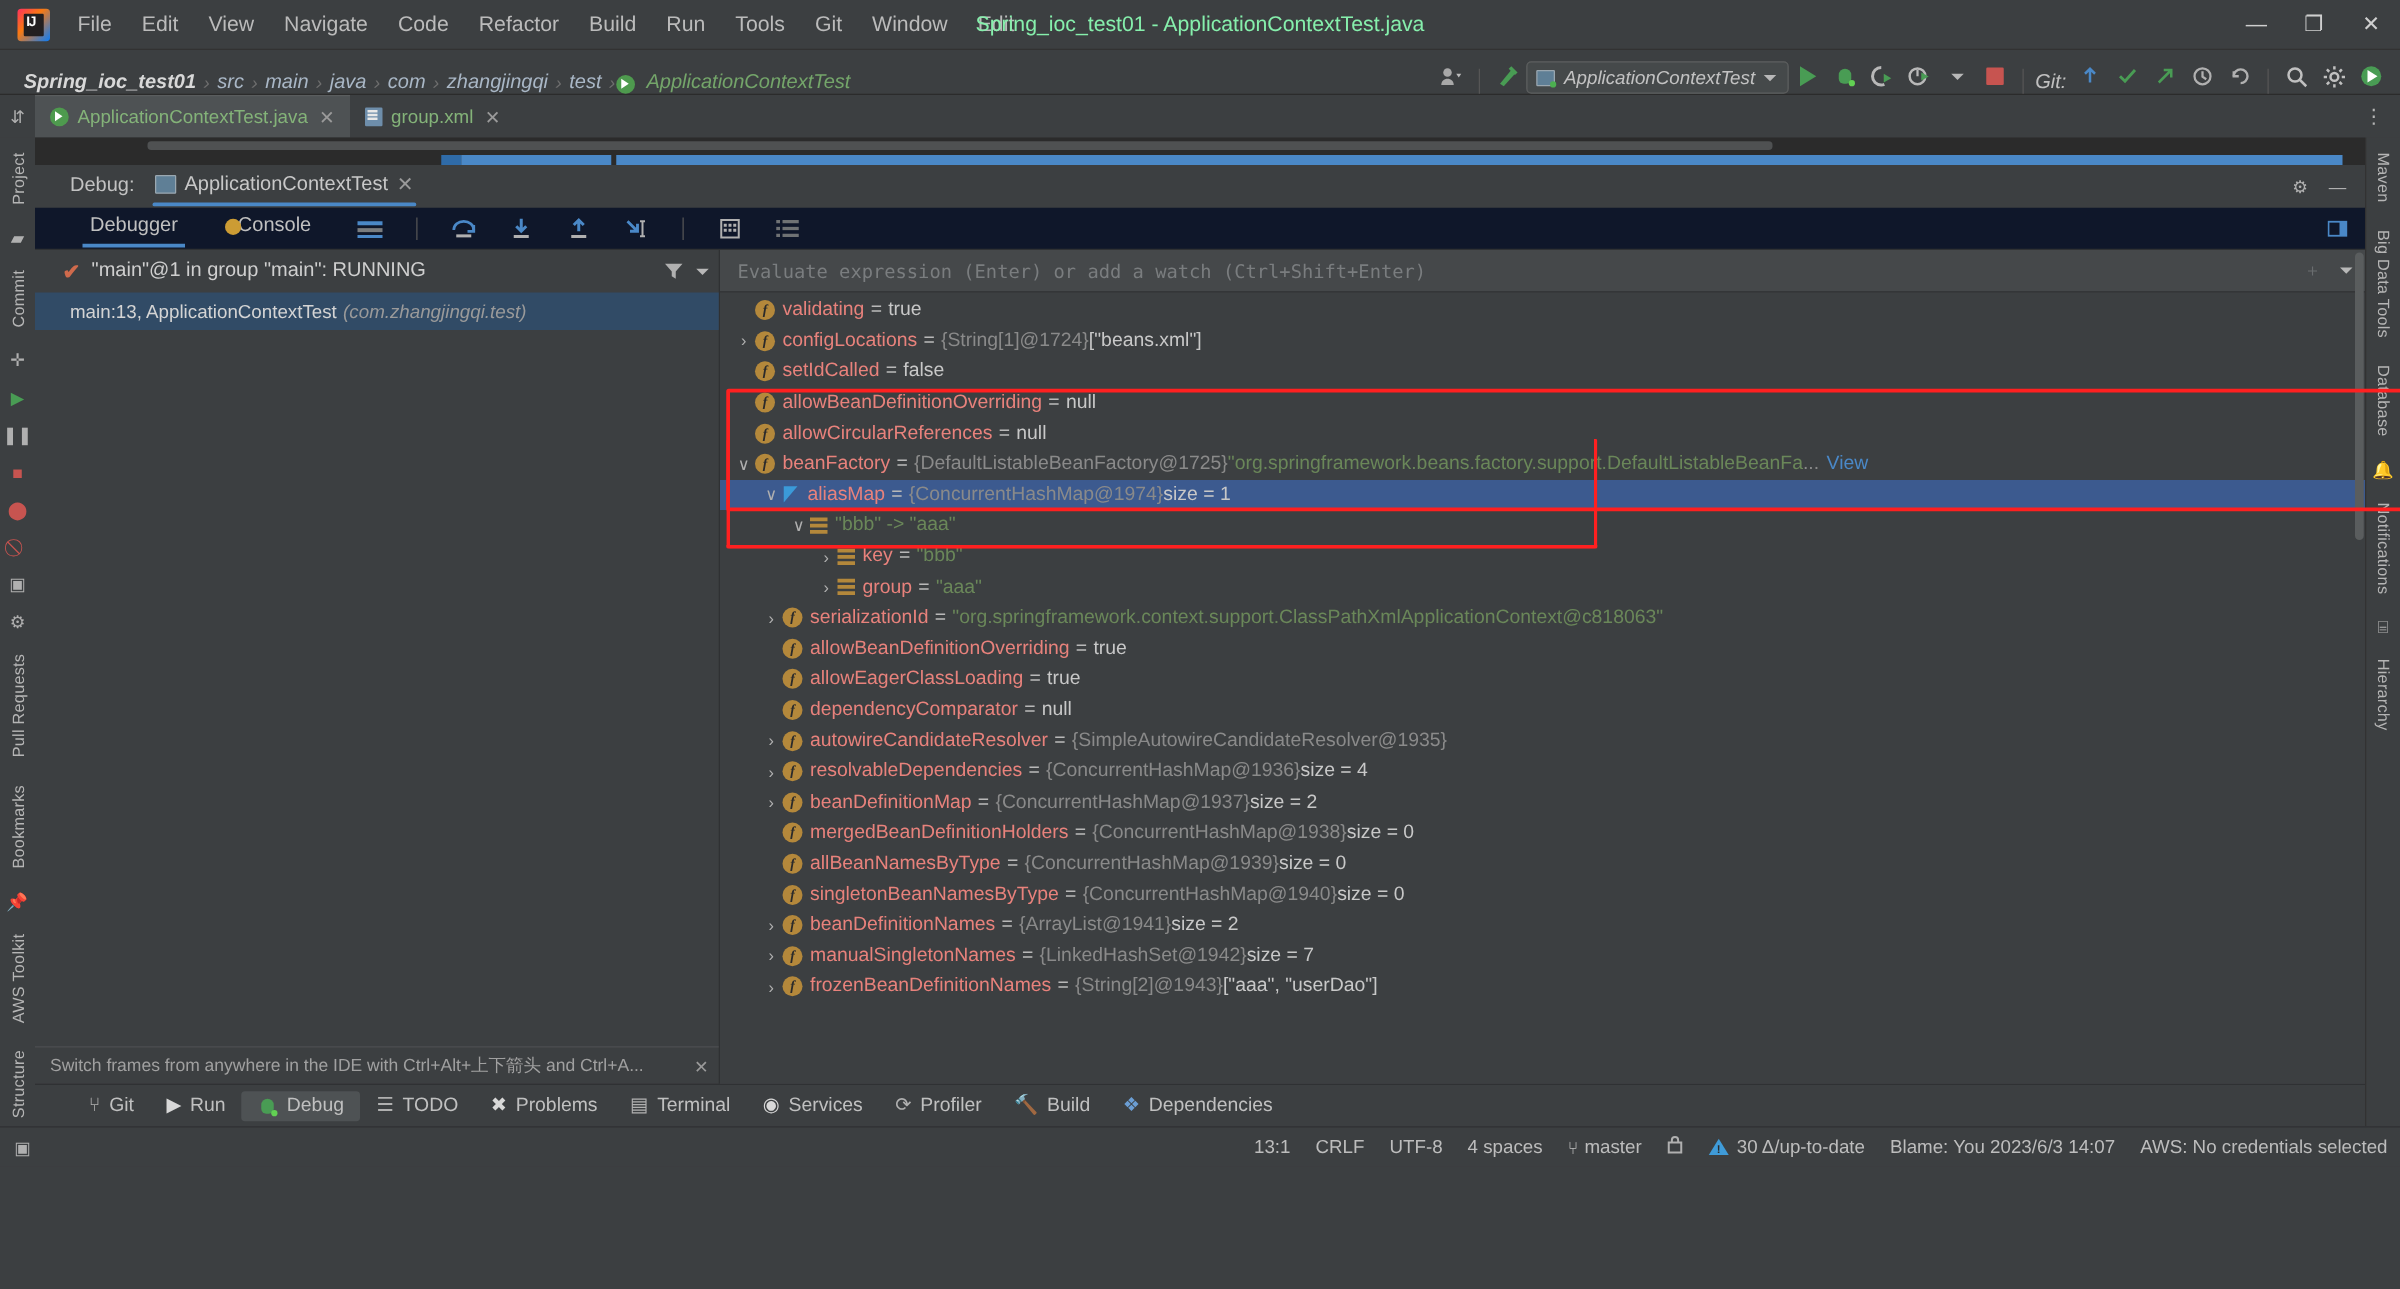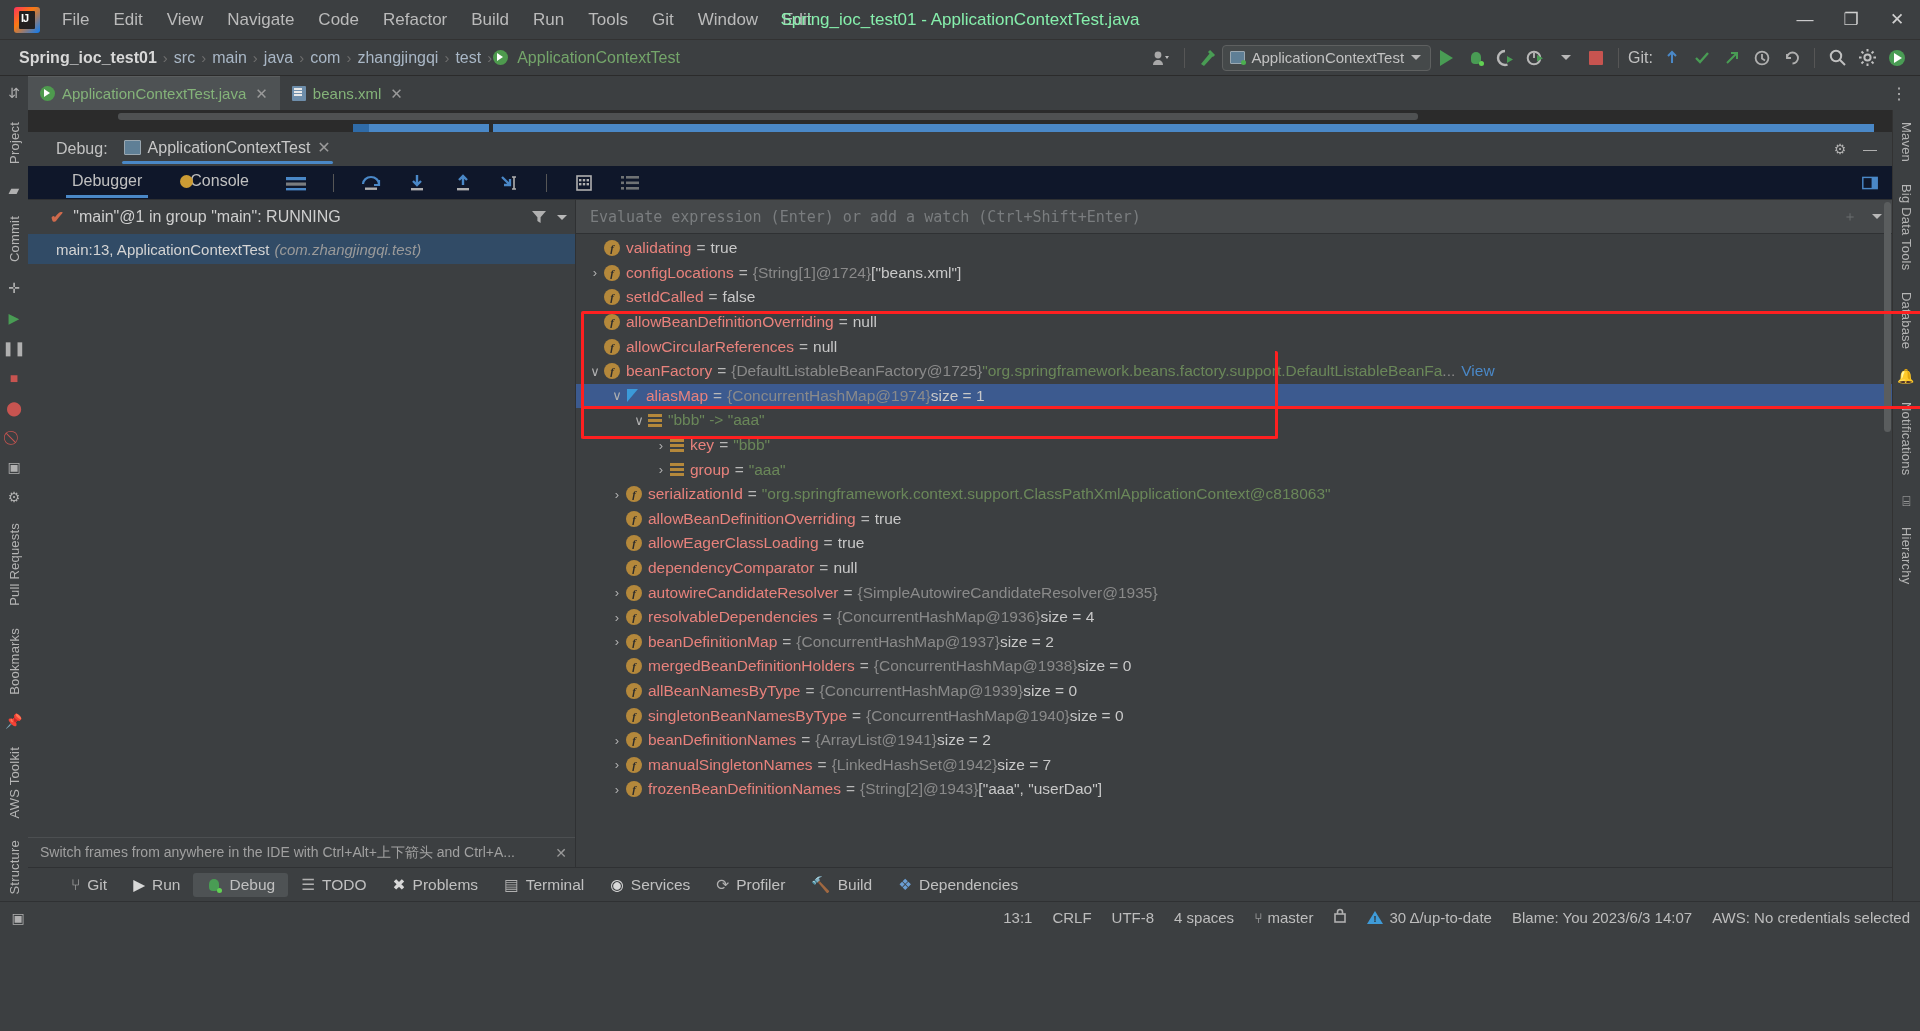--- a/index.html
+++ b/index.html
@@ -29,22 +29,22 @@
   }
   .win-title {
     position: absolute; left: 0; right: 0; text-align: center; font-size: 17px; color: #86efac;
     pointer-events: none;
   }
   .win-ctrl { margin-left: auto; display: flex; align-items: center; gap: 0px; z-index: 2; }
   .win-btn { width: 46px; height: 40px; display:flex; align-items:center; justify-content:center; color:#cfcfcf; font-size:17px;}
 
   
   .navbar {
-    height: 36px; background: #3c3f41; display: flex; align-items: center;
-    padding: 0 8px 0 14px; gap: 0px; flex: 0 0 36px; border-bottom:1px solid #2b2b2b;
+    height: 36px; background: #3c3f41; display: flex; align-items: flex-end;
+    padding: 0 8px 0 14px; gap: 0px; flex: 0 0 36px; border-bottom:1px solid #2b2b2b;font-style:italic;
   }
   .crumb { font-size: 16px; color: #a9b7c6; padding: 0 5px; white-space: nowrap; }
   .crumb.proj { font-weight: bold; color: #d8d8d8; }
   .crumb.green { color: #74a56a; }
   .crumb-sep { color: #6e6e6e; font-size: 15px; padding: 0 1px; }
   .crumb-icon { display:inline-block; width:15px; height:15px; border-radius:50%;
     background:#4e9a4e; position:relative; margin-right:4px; vertical-align:-2px;}
   .crumb-icon:after{content:"";position:absolute;left:4px;top:3px;border-left:6px solid #fff;border-top:4px solid transparent;border-bottom:4px solid transparent;}
   .nav-spacer { flex: 1 1 auto; }
   .icon-btn { width:30px;height:28px;display:flex;align-items:center;justify-content:center;color:#b0b0b0;font-size:15px;}
@@ -368,21 +368,21 @@
     <div class="stripe" style="height:34px;padding:0;justify-content:center;">
       <span class="sicon">⇵</span>
     </div>
     <div class="tab">
       <span class="jicon"></span>
       <span class="tname green">ApplicationContextTest.java</span>
       <span class="tclose">✕</span>
     </div>
     <div class="tab inactive">
       <span class="xicon"></span>
-      <span class="tname green">beans.xml</span>
+      <span class="tname green">group.xml</span>
       <span class="tclose">✕</span>
     </div>
     <div class="tabs-rest">
       <span class="dots">⋮</span>
     </div>
   </div>
 
   <div class="body">
 
     <div class="stripe">

